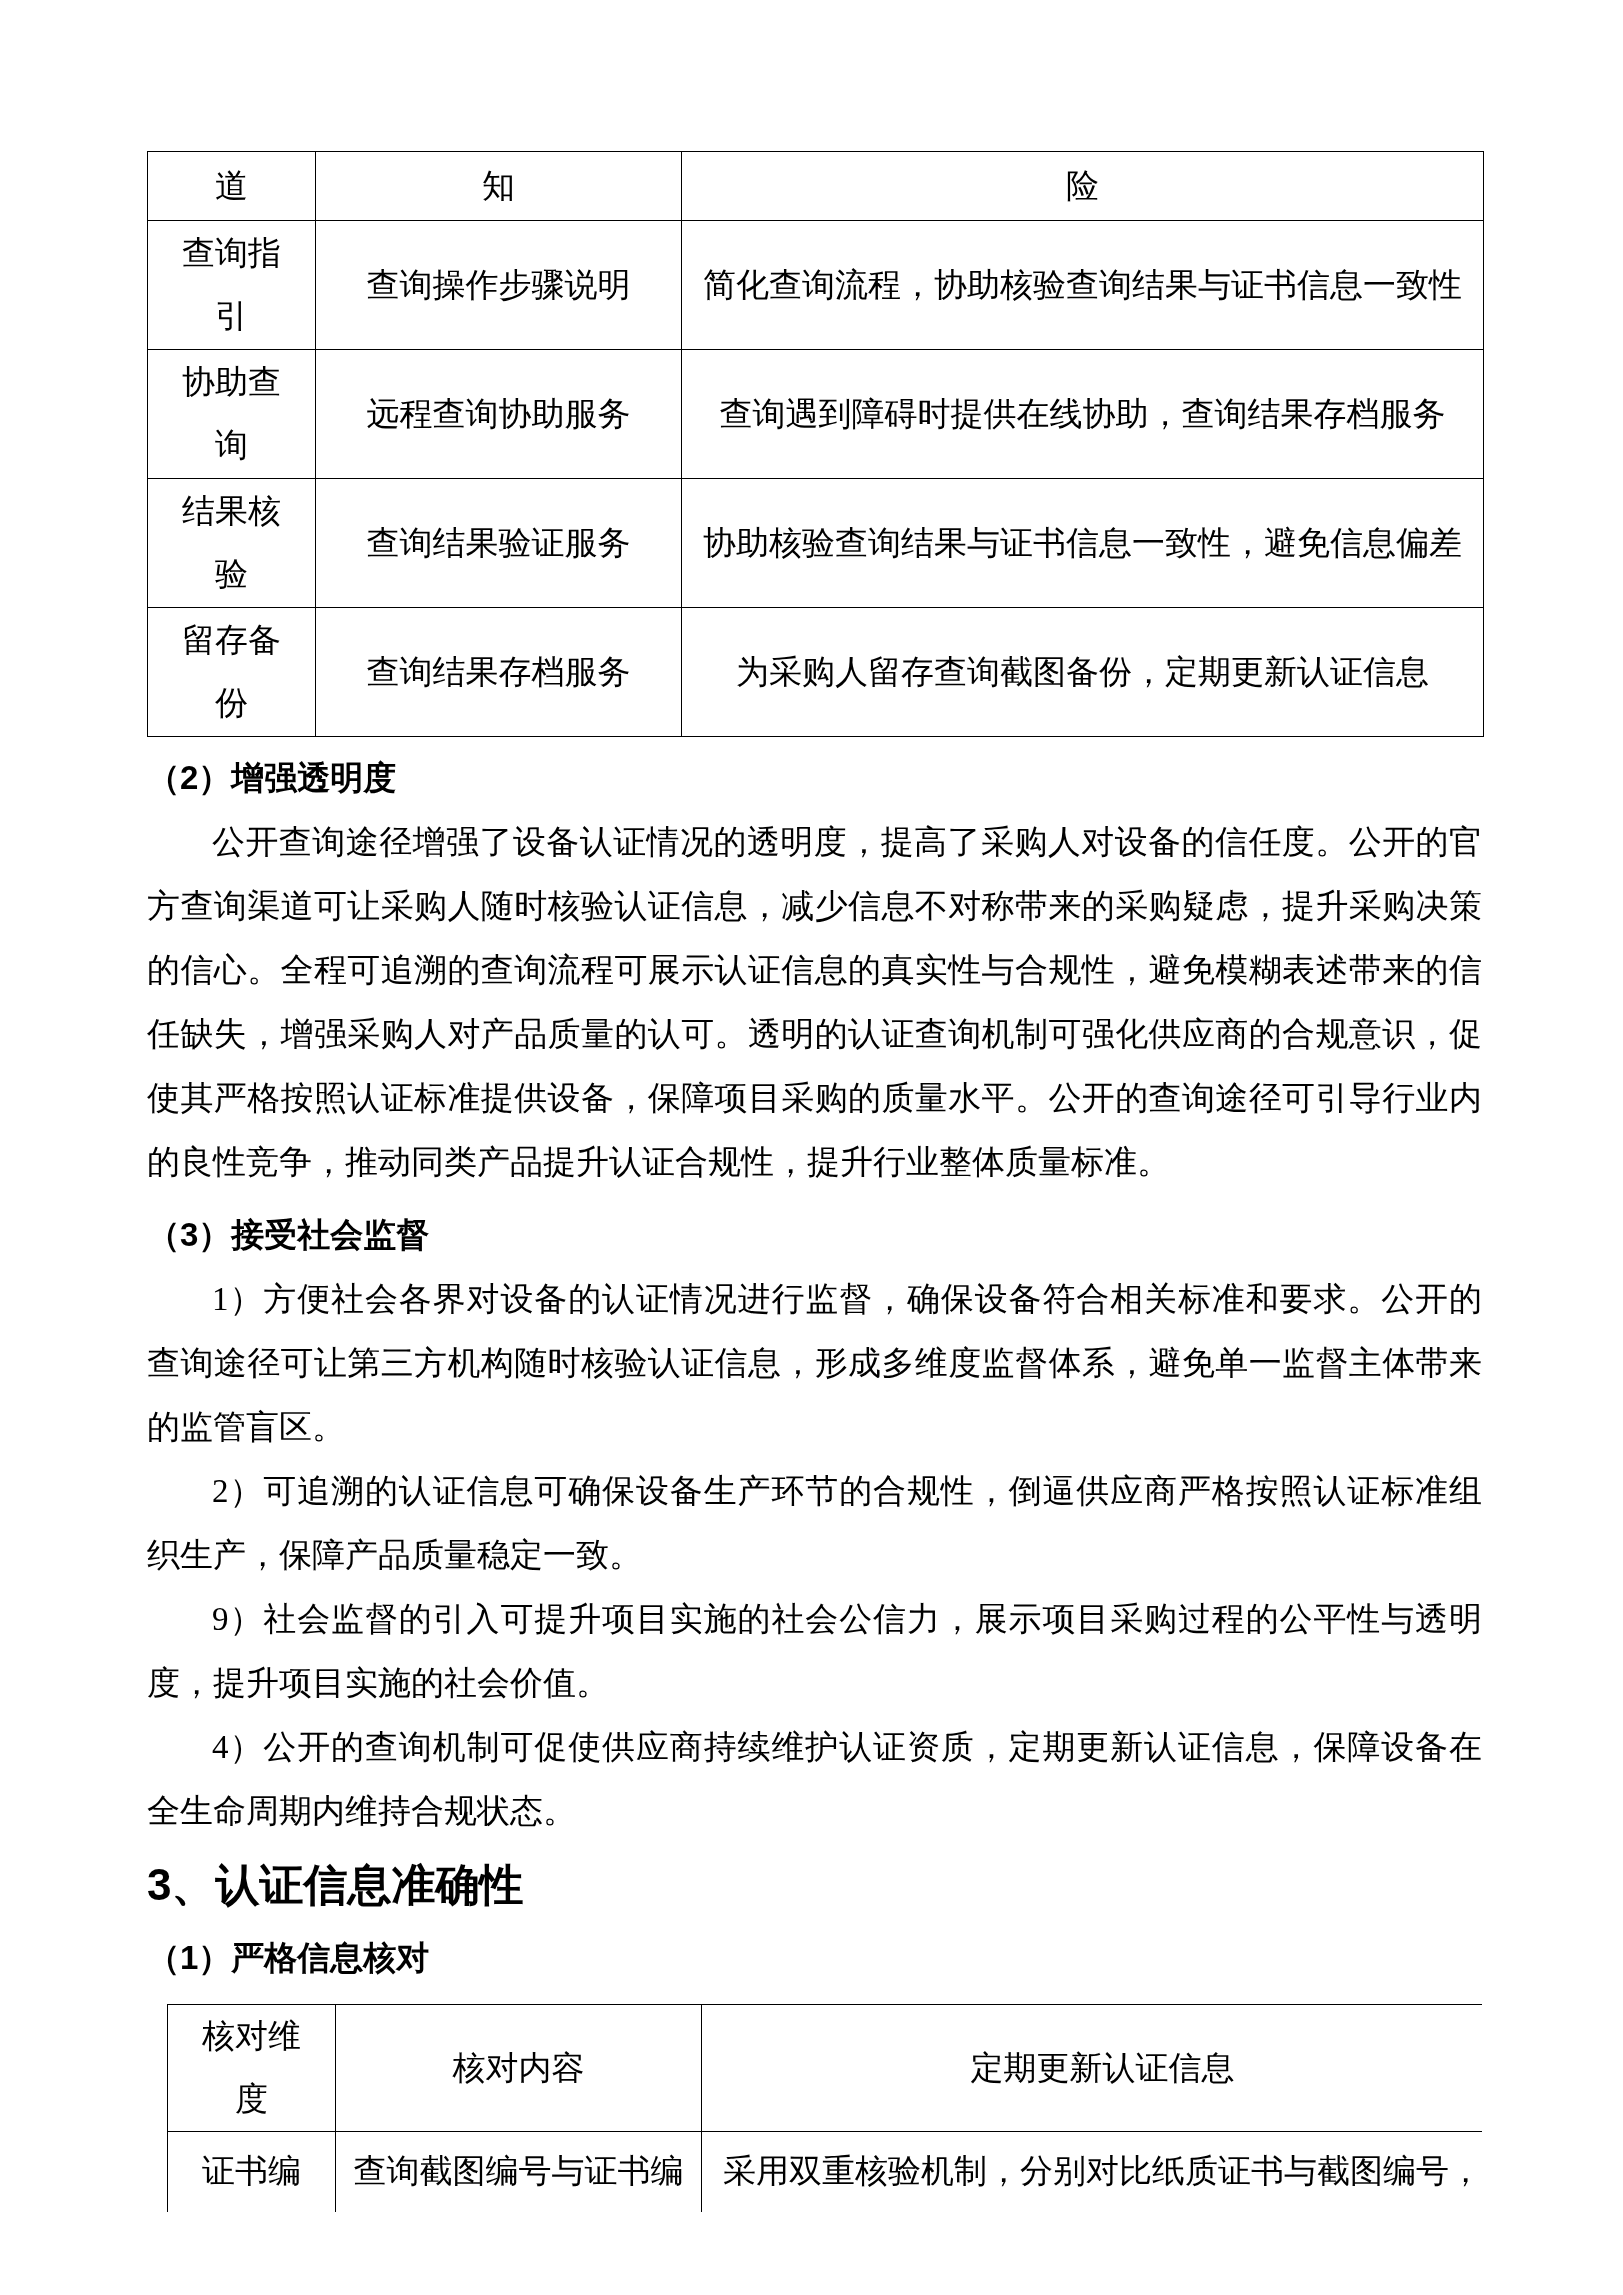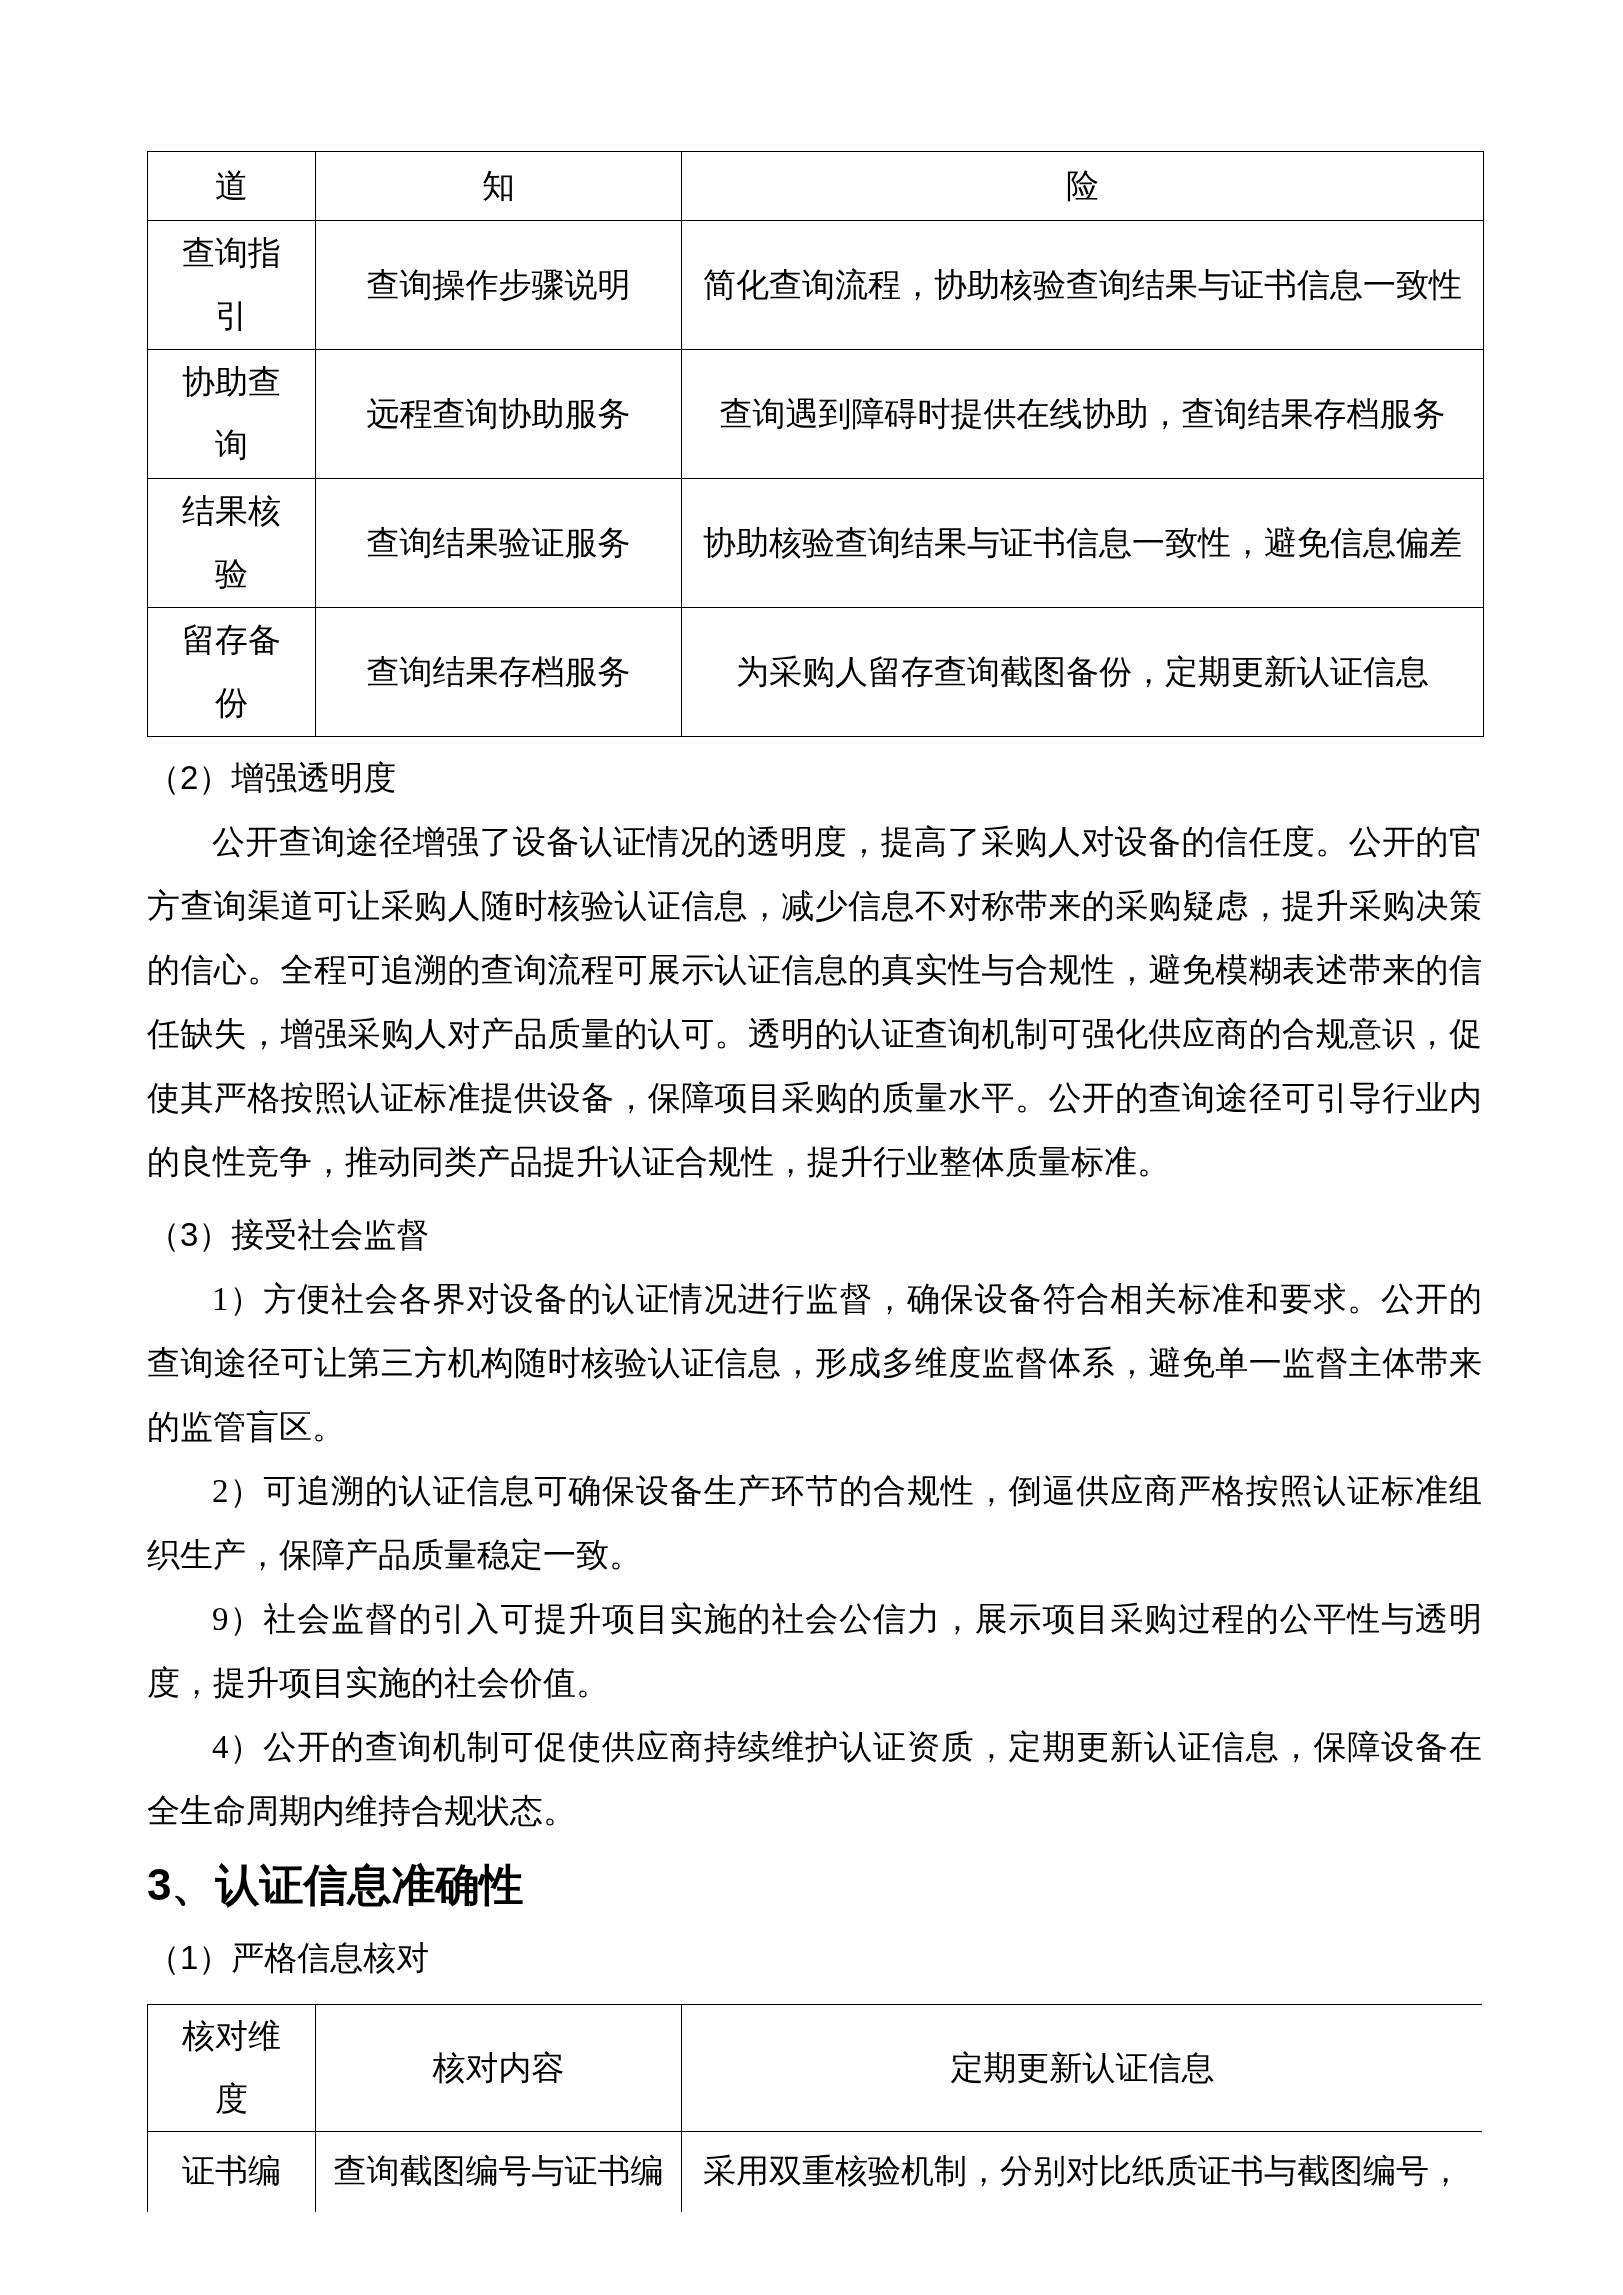--- a/index.html
+++ b/index.html
@@ -49,33 +49,33 @@
   }
   
   .body-text {
     font-size: 33px;
     line-height: 64px;
     text-align: justify;
   }
   .para { text-indent: 65px; }
   .h-sub {
     font-family: "Liberation Sans", "DejaVu Sans", sans-serif;
-    font-weight: normal;
+    font-weight: bold;
     font-size: 33px;
     line-height: 64px;
     margin-top: 9.2px;
   }
   .h-num {
     font-family: "Liberation Sans", "DejaVu Sans", sans-serif;
     font-weight: bold;
     font-size: 44px;
     line-height: 64px;
     margin-top: 9.2px;
   }
-  .gap-before-table { margin-top: 14.4px; }
+  .gap-before-table { margin-top: 14.4px; margin-left: 20px; }
 </style>
 </head>
 <body>
 
 <div class="page">
 
   <table class="t1">
     <colgroup>
         <col class="c1">
         <col class="c2">

